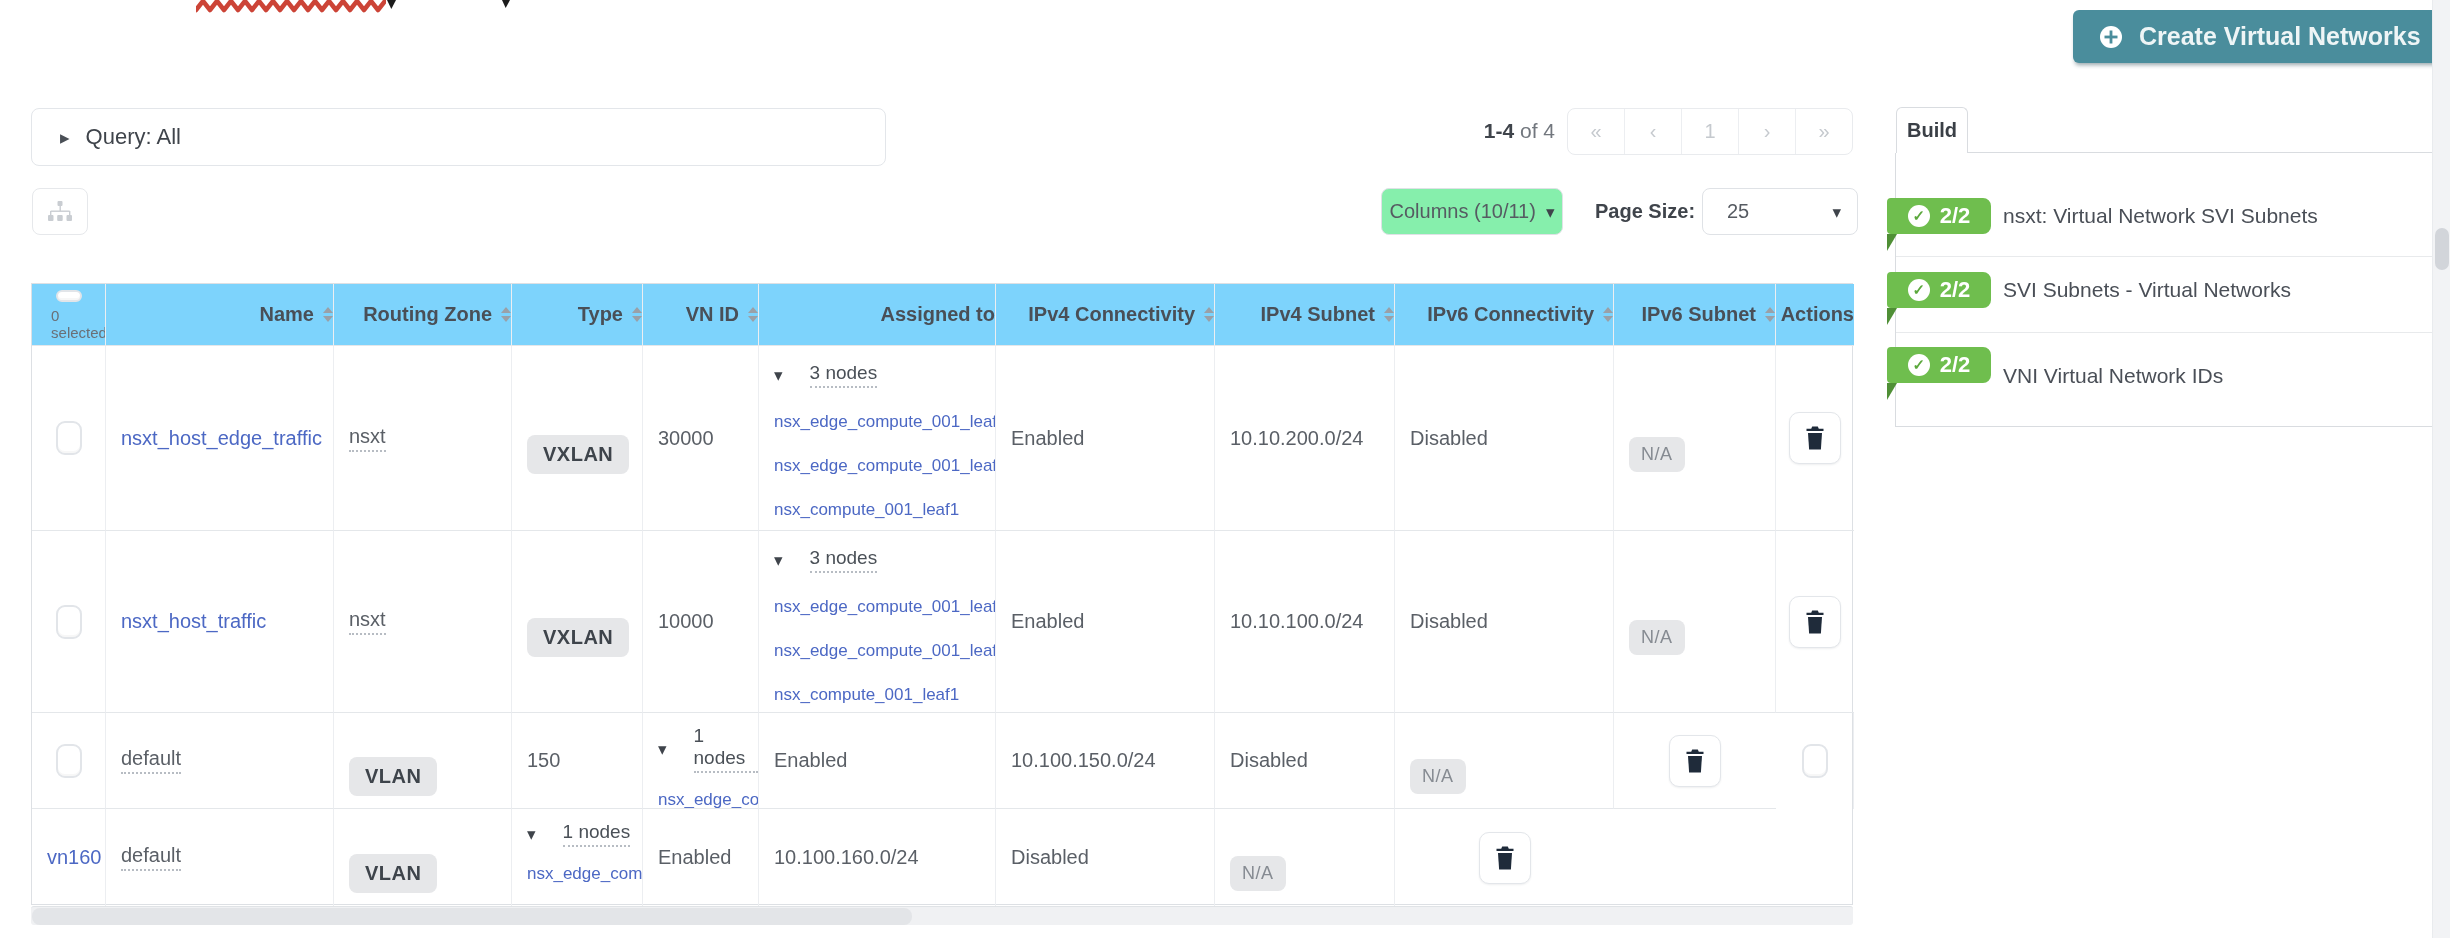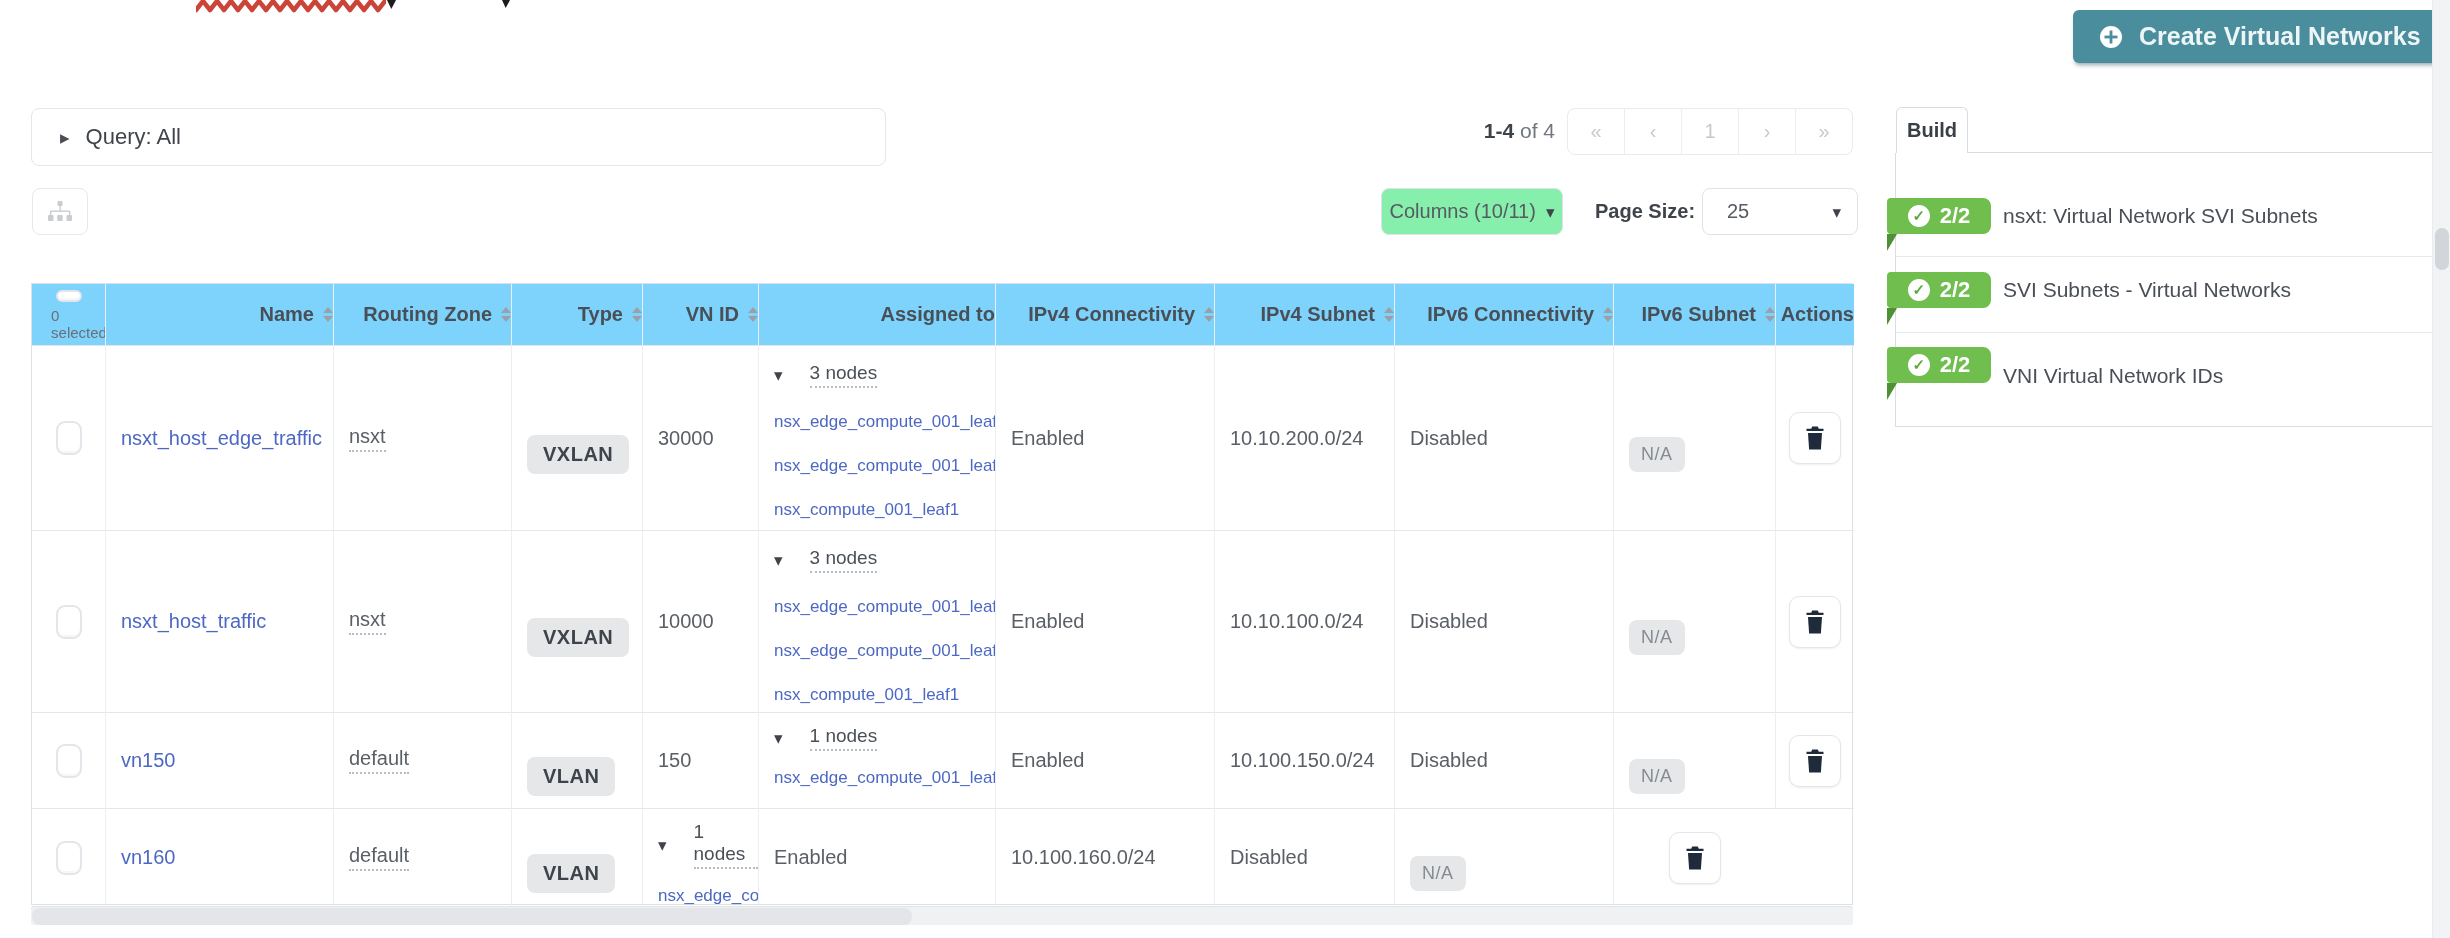--- a/index.html
+++ b/index.html
@@ -332,23 +332,20 @@
               <path d="M5 7.9h14l-1.1 16.6H6.1z"></path>
             </g>
           </svg>
         </div>
     </div>
 
     <div class="cell center">
         <div class="checkbox"></div>
       </div>
     <div class="cell">
-        <span class="link">vn150</span>
-      </div>
-    <div class="cell">
         <span class="dotted">default</span>
       </div>
     <div class="cell">
         <span class="badge">VLAN</span>
       </div>
     <div class="cell">
         <span>150</span>
       </div>
     <div class="cell assigned short">
       <span class="nodes-summary">

